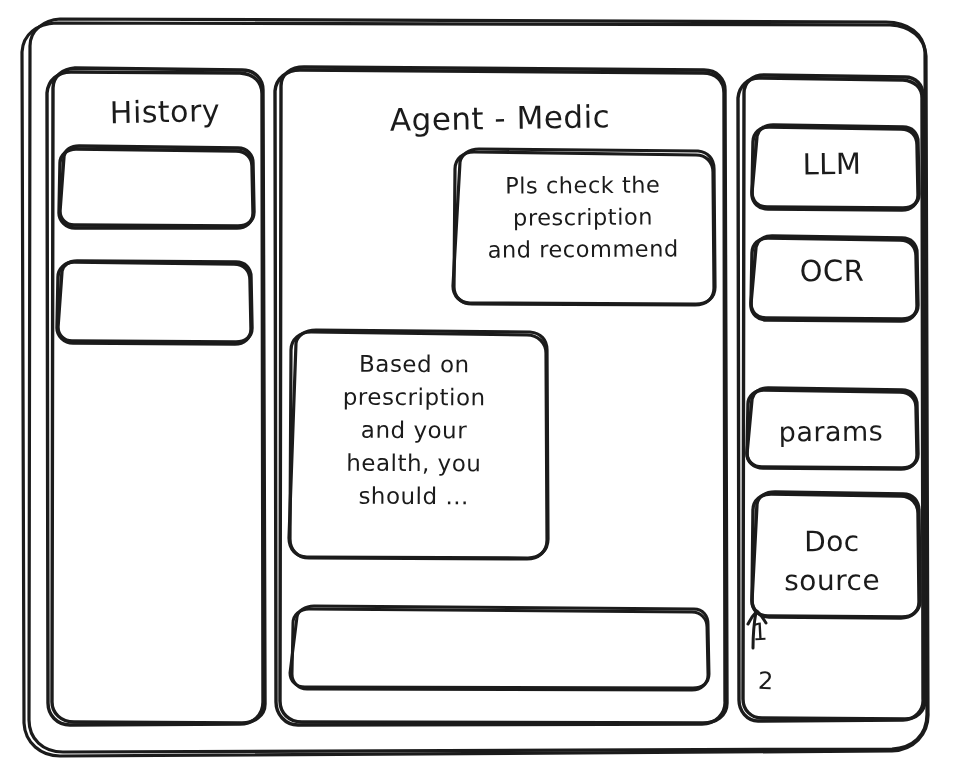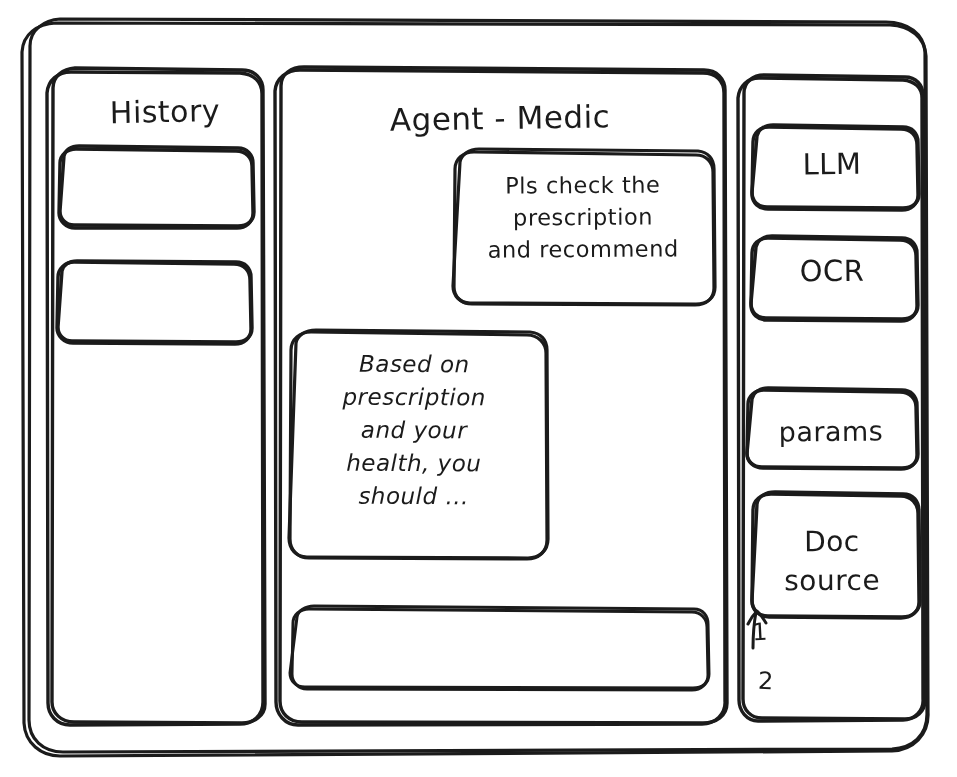--- a/index.html
+++ b/index.html
@@ -76,21 +76,20 @@
     left: 458px; top: 170px; width: 250px;
     font-size: 22.5px;
     line-height: 1.42;
     transform: rotate(-0.4deg);
   }
   #agent-bubble-text {
     left: 300px; top: 348px; width: 228px;
     font-size: 23px;
     line-height: 1.44;
     transform: rotate(0.3deg);
-    font-style: italic;
   }
   #tool-llm-label {
     left: 752px; top: 145px; width: 160px;
     font-size: 29px;
     transform: rotate(-0.8deg);
   }
   #tool-ocr-label {
     left: 752px; top: 252px; width: 160px;
     font-size: 29px;
     transform: rotate(-0.5deg);

